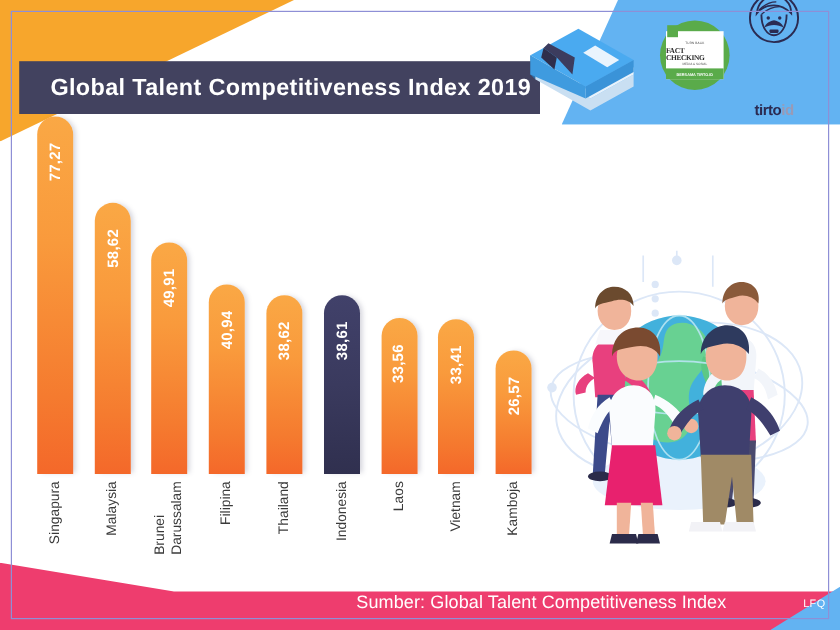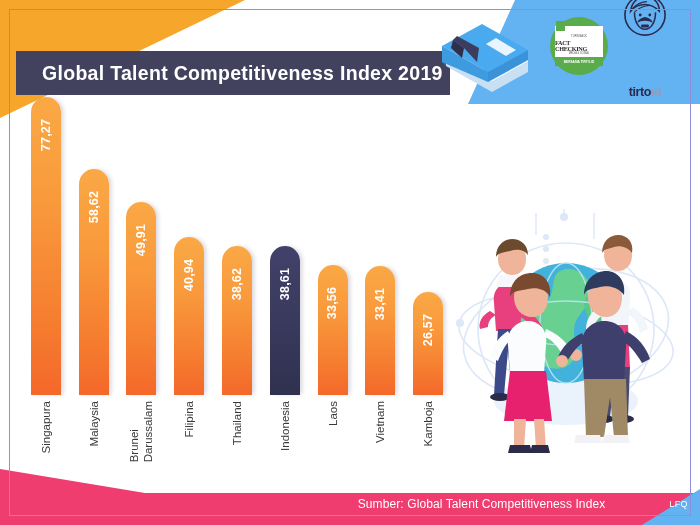--- a/index.html
+++ b/index.html
@@ -216,21 +216,21 @@
   }
 
   
   .footer-text {
     position: absolute;
     right: 12px; bottom: 14px;
     display: flex; align-items: center; gap: 64px;
     z-index: 8;
   }
   .footer-source {
-    color: #ffffff; font-size: 12px; letter-spacing: .1px;
+    color: #ffffff; font-size: 15px; letter-spacing: .1px;
   }
   .footer-credit {
     color: #ffffff; font-size: 9px; font-weight: normal; letter-spacing: .4px;
   }
 </style>
 </head>
 <body>
 
 <div id="infographic">
 

